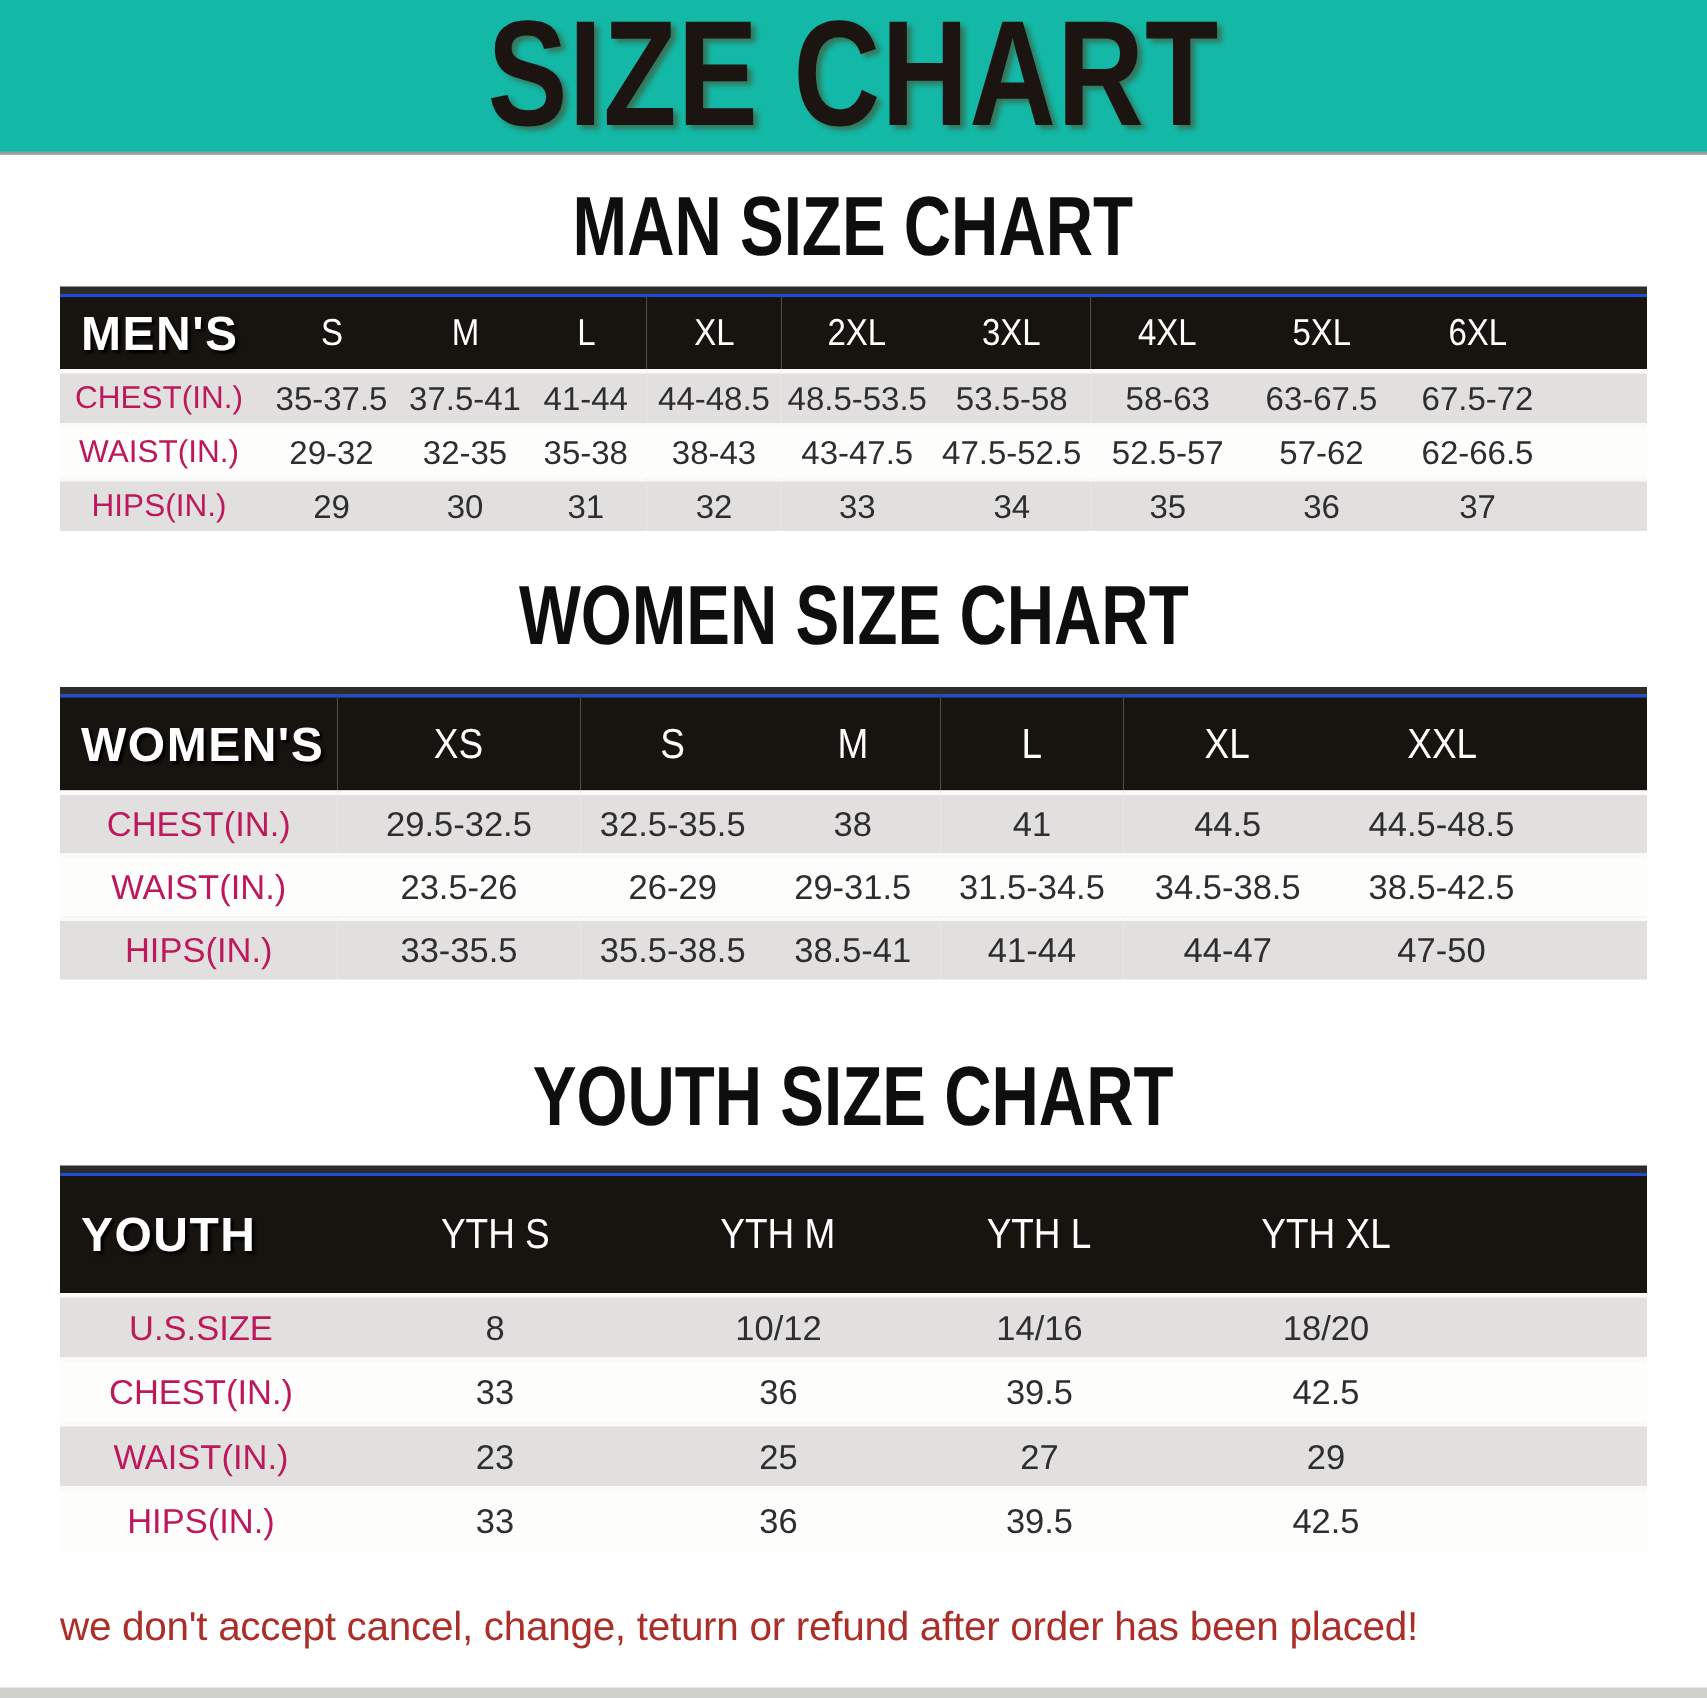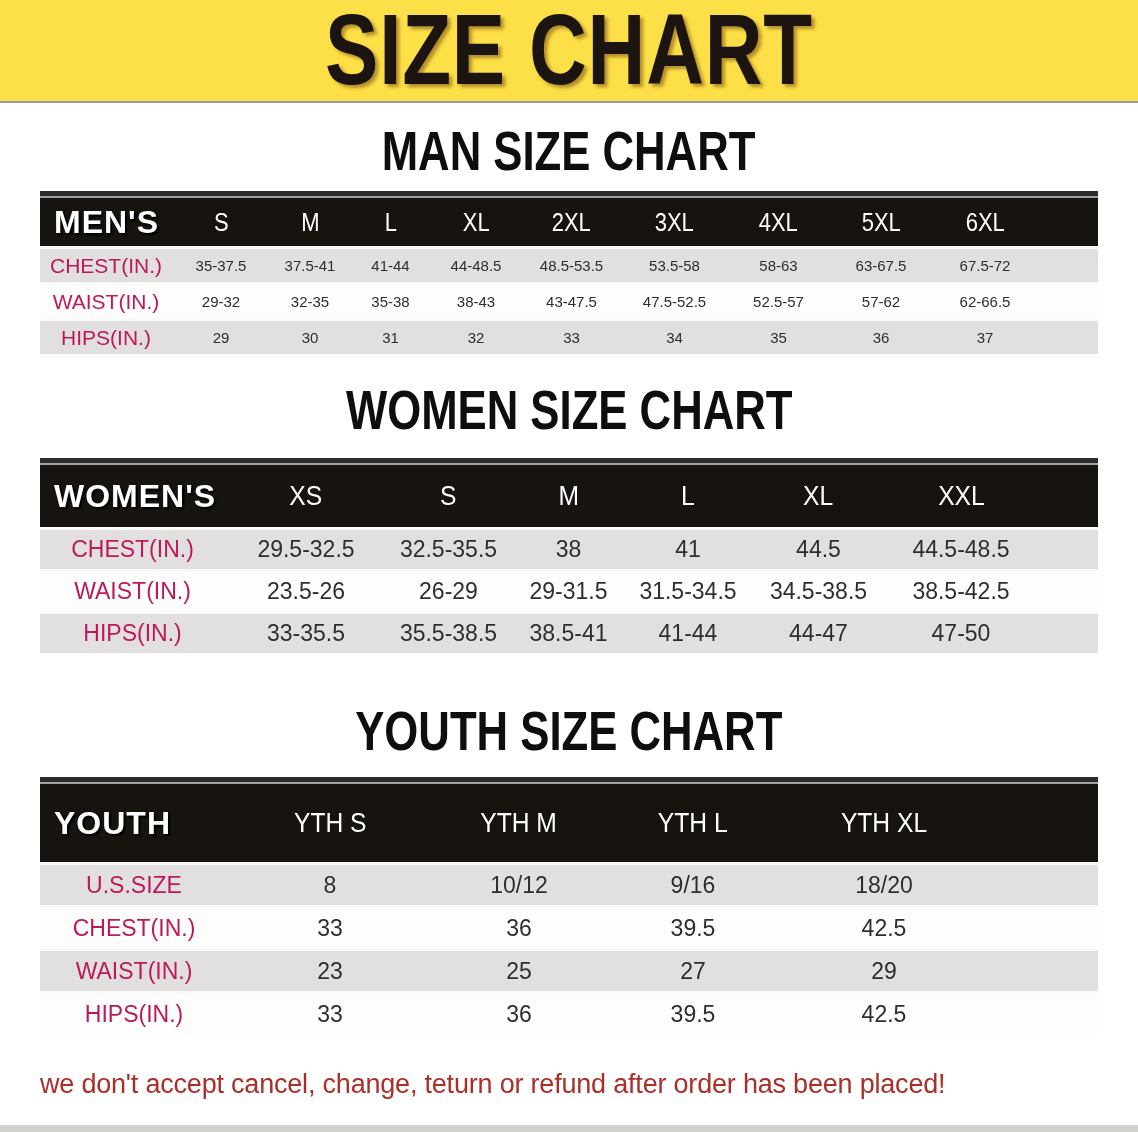--- a/index.html
+++ b/index.html
@@ -56,21 +56,21 @@
     table-layout:fixed;
     border-top:5px solid #2e2c2a;
   }
   #men-table   { margin-top:14px; }
   #women-table { margin-top:22px; }
   #youth-table { margin-top:20px; }
 
   .size-table thead th {
     background:#17130f;
     color:#ffffff;
-    border-top:2px solid #a3a3a3;
+    border-top:2px solid #1d4ed8;
     vertical-align:middle;
     text-align:center;
     font-weight:400;
   }
   #men-table   thead th { height:50px; }
   #women-table thead th { height:64px; }
   #youth-table thead th { height:80px; }
 
   .size-table thead th .cond {
     display:inline-block;
@@ -91,21 +91,21 @@
     white-space:nowrap;
   }
 
   .size-table tbody td {
     text-align:center;
     vertical-align:middle;
     border-top:3px solid #fafaf8;
     background:#fdfdfc;
     color:#2e2e30;
   }
-  #men-table   tbody td { height:36px; font-size:15px; }
+  #men-table   tbody td { height:36px; font-size:22px; }
   #women-table tbody td { height:42px; font-size:23px; }
   #youth-table tbody td { height:43px; font-size:23px; }
   .size-table tbody tr:nth-child(odd) td { background:#e2e0df; }
 
   .size-table tbody td.rowlabel { color:#be185d; }
   #men-table tbody td.rowlabel { font-size:21px; }
 
   
   #men-table   th:last-child, #men-table   td:last-child { padding-right:60px; }
   #women-table th:last-child, #women-table td:last-child { padding-right:64px; }
@@ -125,21 +125,21 @@
   .bottom-strip {
     position:absolute;
     left:0; bottom:0;
     width:100%; height:7px;
     background:#cfd1cd;
   }
 </style>
 </head>
 <body>
 
-<header class="banner" style="background: #fde047;">
+<header class="banner" style="background: #14b8a6;">
   <span class="banner-title">SIZE CHART</span>
 </header>
 
 <h2 class="section-title" id="men-title">
   <span class="cond">MAN SIZE CHART</span>
 </h2>
 
 <table class="size-table" id="men-table">
   <colgroup>
     <col style="width:132px">
@@ -282,21 +282,21 @@
       <th><span class="cond">YTH M</span></th>
       <th><span class="cond">YTH L</span></th>
       <th><span class="cond">YTH XL</span></th>
     </tr>
   </thead>
   <tbody>
     <tr>
       <td class="rowlabel">U.S.SIZE</td>
       <td>8</td>
       <td>10/12</td>
-      <td>9/16</td>
+      <td>14/16</td>
       <td>18/20</td>
     </tr>
     <tr>
       <td class="rowlabel">CHEST(IN.)</td>
       <td>33</td>
       <td>36</td>
       <td>39.5</td>
       <td>42.5</td>
     </tr>
     <tr>

